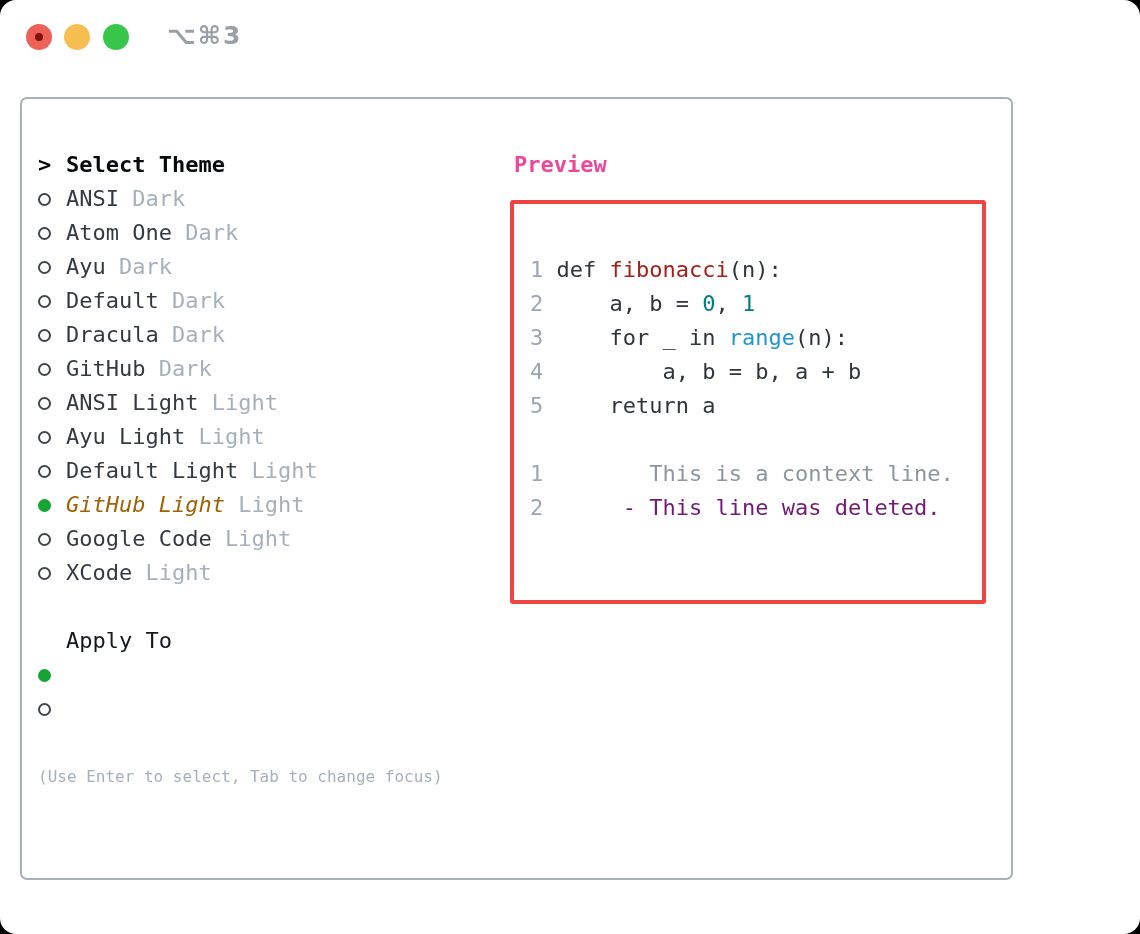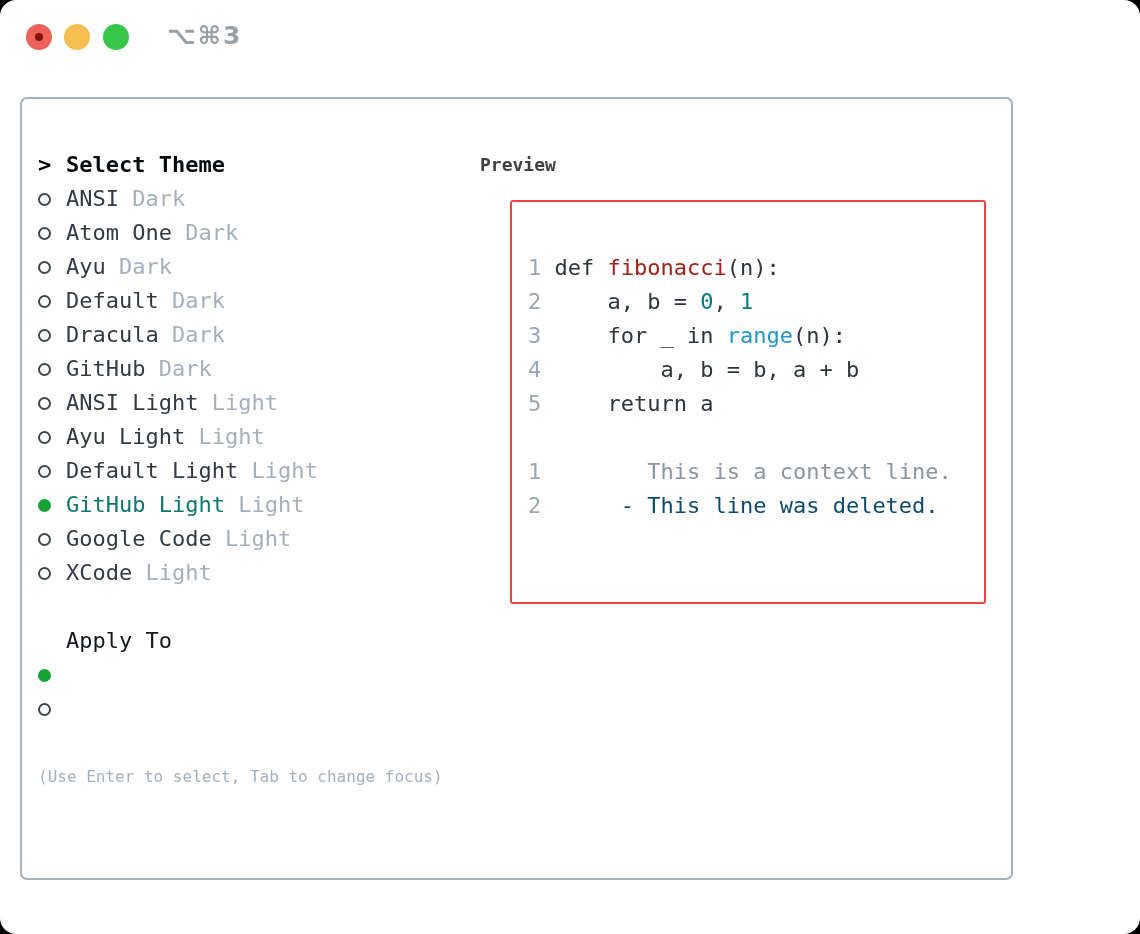--- a/index.html
+++ b/index.html
@@ -31,44 +31,44 @@
   .left-col{position:absolute;left:16px;top:49px;width:450px;}
   .row{height:34px;display:flex;align-items:center;font-size:22px;line-height:34px;white-space:pre;}
   .row.spacer{pointer-events:none;}
   .marker{width:28px;display:flex;align-items:center;flex:none;}
   .prompt{font-weight:bold;color:#000;font-size:22px;}
   .radio{width:13px;height:13px;box-sizing:border-box;border:2px solid #3f454d;border-radius:50%;}
   .radio.sel{background:#16a434;border-color:#16a434;}
   .header-text{font-weight:bold;color:#06090c;}
   .subheader-text{color:#14181d;}
   .item-name{color:#343a42;}
-  .item-name.sel{color:#0f766e;}
+  .item-name.sel{color:#a16207;font-style:italic;}
   .item-variant{color:#a6b0bb;}
   .hint{
     margin-top:0;color:#a6b0bb;font-size:16px;line-height:34px;
     max-width:420px;white-space:normal;
   }
   
   .preview-title{
-    position:absolute;left:458px;top:49px;height:34px;line-height:34px;
-    font-size:18px;font-weight:bold;color:#404040;
+    position:absolute;left:492px;top:49px;height:34px;line-height:34px;
+    font-size:22px;font-weight:bold;color:#ec4899;
   }
   .preview-box{
     position:absolute;left:488px;top:101px;width:476px;height:404px;
-    box-sizing:border-box;border:2px solid #ef4444;border-radius:3px;
+    box-sizing:border-box;border:4px solid #ef4444;border-radius:3px;
     padding:49px 0 0 16px;overflow:hidden;
   }
   .code-line{height:34px;font-size:22px;line-height:34px;white-space:pre;}
   .ln{color:#9ba6b2;}
   .tok-plain{color:#2f353c;}
   .tok-func{color:#a32019;}
   .tok-num{color:#007c82;}
   .tok-builtin{color:#2096cf;}
   .tok-context{color:#8d959e;}
-  .tok-deleted{color:#0c4a6e;text-align:right;}
+  .tok-deleted{color:#701a75;text-align:right;}
   .tok-added{color:#00b81e;}
 </style>
 </head>
 <body>
 
 <div class="window">
 
   <div class="titlebar">
     <span class="tl red">
       <span class="tl-dot"></span>

